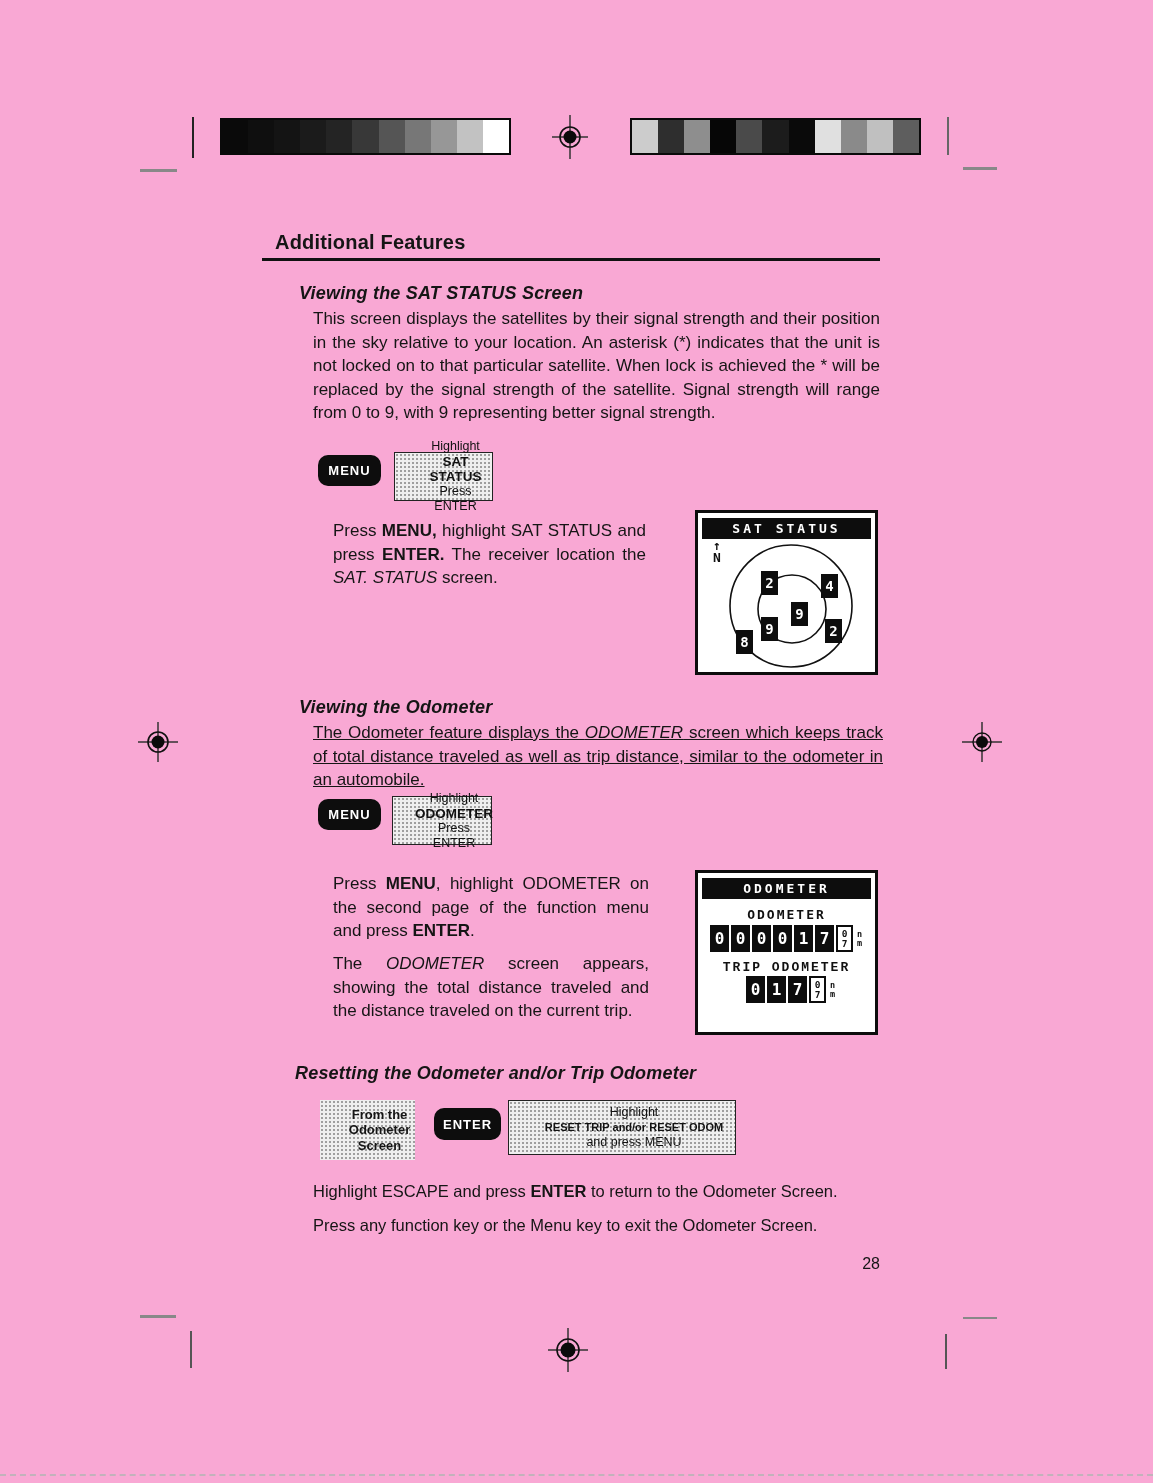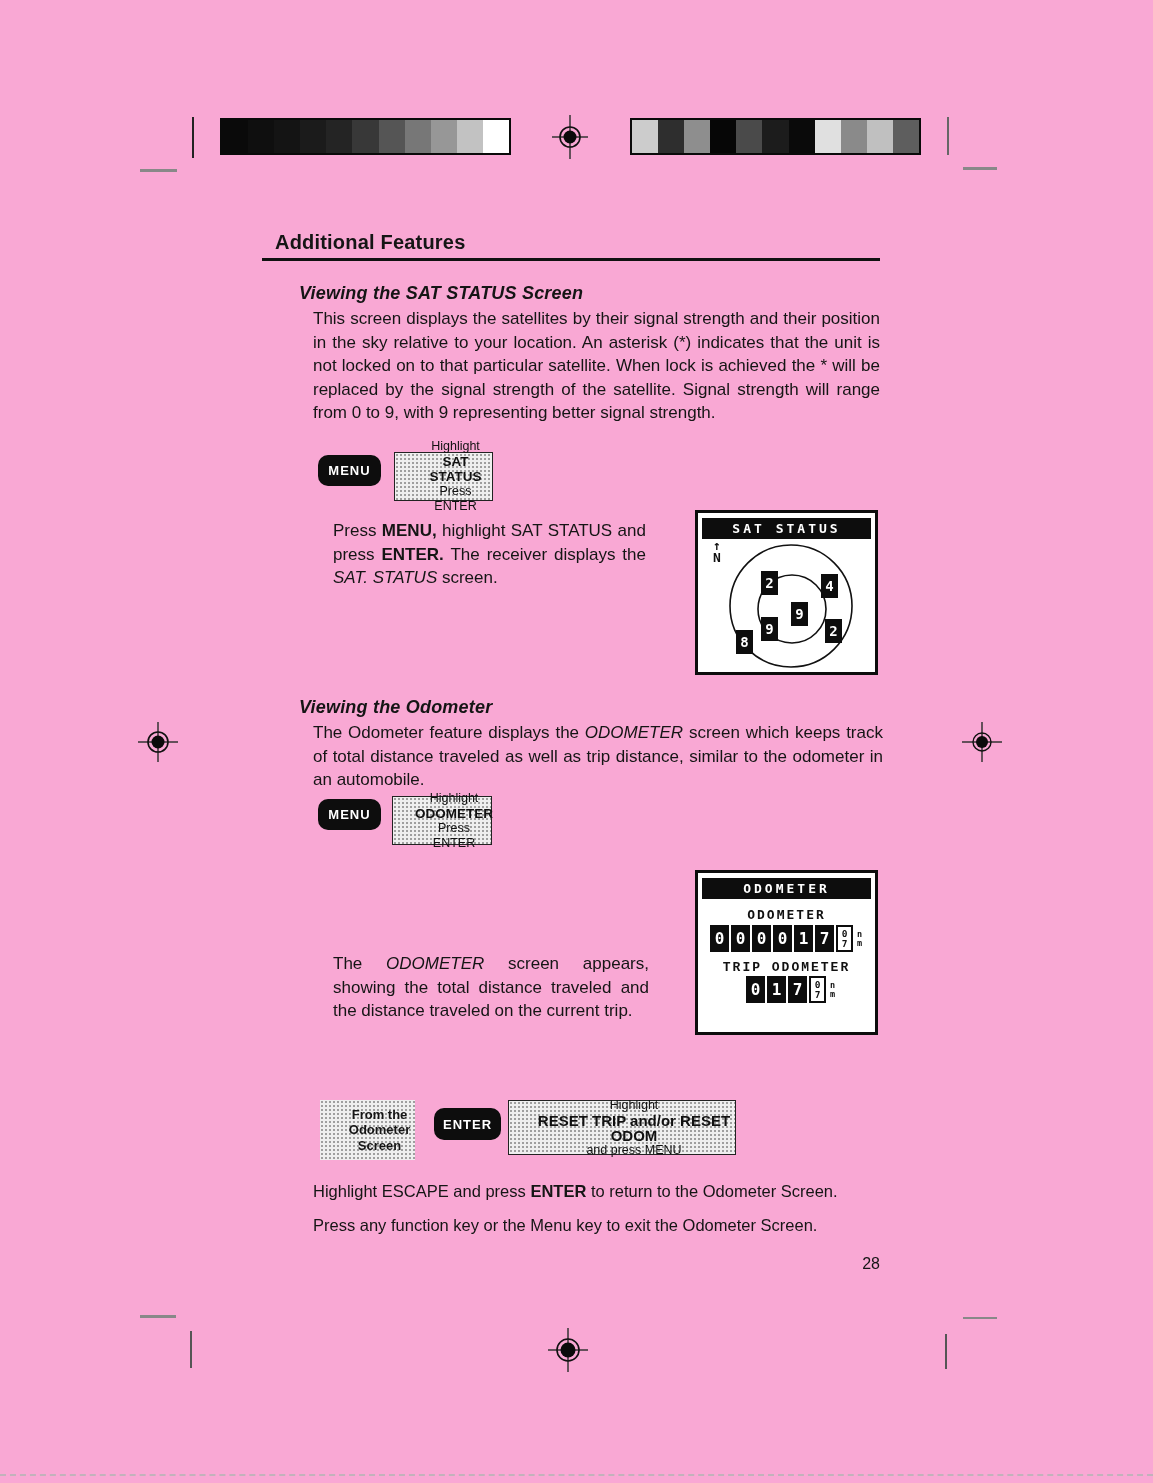--- a/index.html
+++ b/index.html
@@ -156,21 +156,21 @@
   <div class="abs sec-heading" style="left:299px;top:283px;"><span class="i">Viewing the </span><span>SAT STATUS</span><span class="i"> Screen</span></div>
   <div class="abs body-text" style="left:313px;top:307px;width:567px;">This screen displays the satellites by their signal strength and their position in the sky relative to your location. An asterisk (*) indicates that the unit is not locked on to that particular satellite. When lock is achieved the * will be replaced by the signal strength of the satellite. Signal strength will range from 0 to 9, with 9 representing better signal strength.</div>
 
   <div class="abs dev-btn" style="left:318px;top:455px;width:63px;height:31px;">MENU</div>
   <div class="abs stipple hl-box" style="left:394px;top:452px;width:99px;height:49px;">
     <div>Highlight</div>
     <div class="strong">SAT STATUS</div>
     <div>Press ENTER</div>
   </div>
 
-  <div class="abs body-text" style="left:333px;top:519px;width:313px;"><span>Press </span><span class="b">MENU,</span><span> highlight SAT STATUS and press </span><span class="b">ENTER.</span><span> The receiver displays the </span><span class="i">SAT. STATUS</span><span> screen.</span></div>
+  <div class="abs body-text" style="left:333px;top:519px;width:313px;"><span>Press </span><span class="b">MENU,</span><span> highlight SAT STATUS and press </span><span class="b">ENTER.</span><span> The receiver location the </span><span class="i">SAT. STATUS</span><span> screen.</span></div>
 
   <div class="abs screen" style="left:695px;top:510px;width:183px;height:165px;">
     <div class="screen-title">SAT STATUS</div>
     <div class="north">
       <div>↑</div>
       <div>N</div>
     </div>
     <svg style="position:absolute;left:0;top:0;" width="177" height="159" viewBox="0 0 177 159">
       <circle cx="93" cy="93" r="61" fill="none" stroke="#111" stroke-width="1.6"></circle>
       <circle cx="94" cy="96" r="34" fill="none" stroke="#111" stroke-width="1.6"></circle>
@@ -192,29 +192,30 @@
     <circle cx="22" cy="22" r="6.5" fill="#0b0b0b"></circle>
   </svg>
   <svg class="abs crosshair" style="left:960px;top:720px;" viewBox="0 0 44 44">
     <line x1="22" y1="2" x2="22" y2="42" stroke="#333" stroke-width="1.5"></line>
     <line x1="2" y1="22" x2="42" y2="22" stroke="#333" stroke-width="1.5"></line>
     <circle cx="22" cy="22" r="9" fill="none" stroke="#111" stroke-width="1.4"></circle>
     <circle cx="22" cy="22" r="6" fill="#0b0b0b"></circle>
   </svg>
 
   <div class="abs sec-heading" style="left:299px;top:697px;"><span class="i">Viewing the Odometer</span></div>
-  <div class="abs body-text" style="left:313px;top:721px;width:570px;"><span>The Odometer feature displays the </span><span class="i">ODOMETER</span><span> screen which keeps track of total distance traveled as well as trip distance, similar to the odometer in an automobile.</span></div>
+  <div class="abs body-text" style="left:313px;top:721px;width:570px;text-decoration:underline;"><span>The Odometer feature displays the </span><span class="i">ODOMETER</span><span> screen which keeps track of total distance traveled as well as trip distance, similar to the odometer in an automobile.</span></div>
 
   <div class="abs dev-btn" style="left:318px;top:799px;width:63px;height:31px;">MENU</div>
   <div class="abs stipple hl-box" style="left:392px;top:796px;width:100px;height:49px;">
     <div>Highlight</div>
     <div class="strong">ODOMETER</div>
     <div>Press ENTER</div>
   </div>
 
+  <div class="abs body-text" style="left:333px;top:872px;width:316px;"><span>Press </span><span class="b">MENU</span><span>, highlight ODOMETER on the second page of the function menu and press </span><span class="b">ENTER</span><span>.</span></div>
   <div class="abs body-text" style="left:333px;top:952px;width:316px;"><span>The </span><span class="i">ODOMETER</span><span> screen appears, showing the total distance traveled and the distance traveled on the current trip.</span></div>
 
   <div class="abs screen" style="left:695px;top:870px;width:183px;height:165px;">
     <div class="screen-title">ODOMETER</div>
     <div class="odo-label" style="top:34px;">ODOMETER</div>
     <div class="odo-row" style="left:12px;top:52px;" id="odo-row-1">
         <div class="odo-digit">0</div>
         <div class="odo-digit">0</div>
         <div class="odo-digit">0</div>
         <div class="odo-digit">0</div>
@@ -238,30 +239,31 @@
           <span>0</span>
           <span>7</span>
         </div>
         <div class="odo-units">
           <span>n</span>
           <span>m</span>
         </div>
       </div>
   </div>
 
+  <div class="abs sec-heading" style="left:295px;top:1063px;"><span class="i">Resetting the Odometer and/or Trip Odometer</span></div>
 
   <div class="abs stipple from-box" style="left:320px;top:1100px;width:95px;height:60px;">
     <div>From the</div>
     <div>Odometer</div>
     <div>Screen</div>
   </div>
   <div class="abs dev-btn" style="left:434px;top:1108px;width:67px;height:32px;">ENTER</div>
   <div class="abs stipple hl-box" style="left:508px;top:1100px;width:228px;height:55px;">
     <div>Highlight</div>
-    <div class="strong" style="font-size:15px;"><span class="b">RESET TRIP</span><span> and/or </span><span class="b">RESET ODOM</span></div>
+    <div class="strong" style="font-size:11px;"><span class="b">RESET TRIP</span><span> and/or </span><span class="b">RESET ODOM</span></div>
     <div>and press MENU</div>
   </div>
 
   <div class="abs body-text line-text" style="left:313px;top:1180px;width:580px;text-align:left;"><span>Highlight ESCAPE and press </span><span class="b">ENTER</span><span> to return to the Odometer Screen.</span></div>
   <div class="abs body-text line-text" style="left:313px;top:1214px;width:580px;text-align:left;">Press any function key or the Menu key to exit the Odometer Screen.</div>
 
   <div class="abs page-number" style="left:840px;top:1255px;width:40px;text-align:right;">28</div>
 
   <div class="abs hline" style="left:140px;top:1315px;width:36px;height:3px;"></div>
   <div class="abs vline" style="left:190px;top:1331px;width:2px;height:37px;background:#555;"></div>

